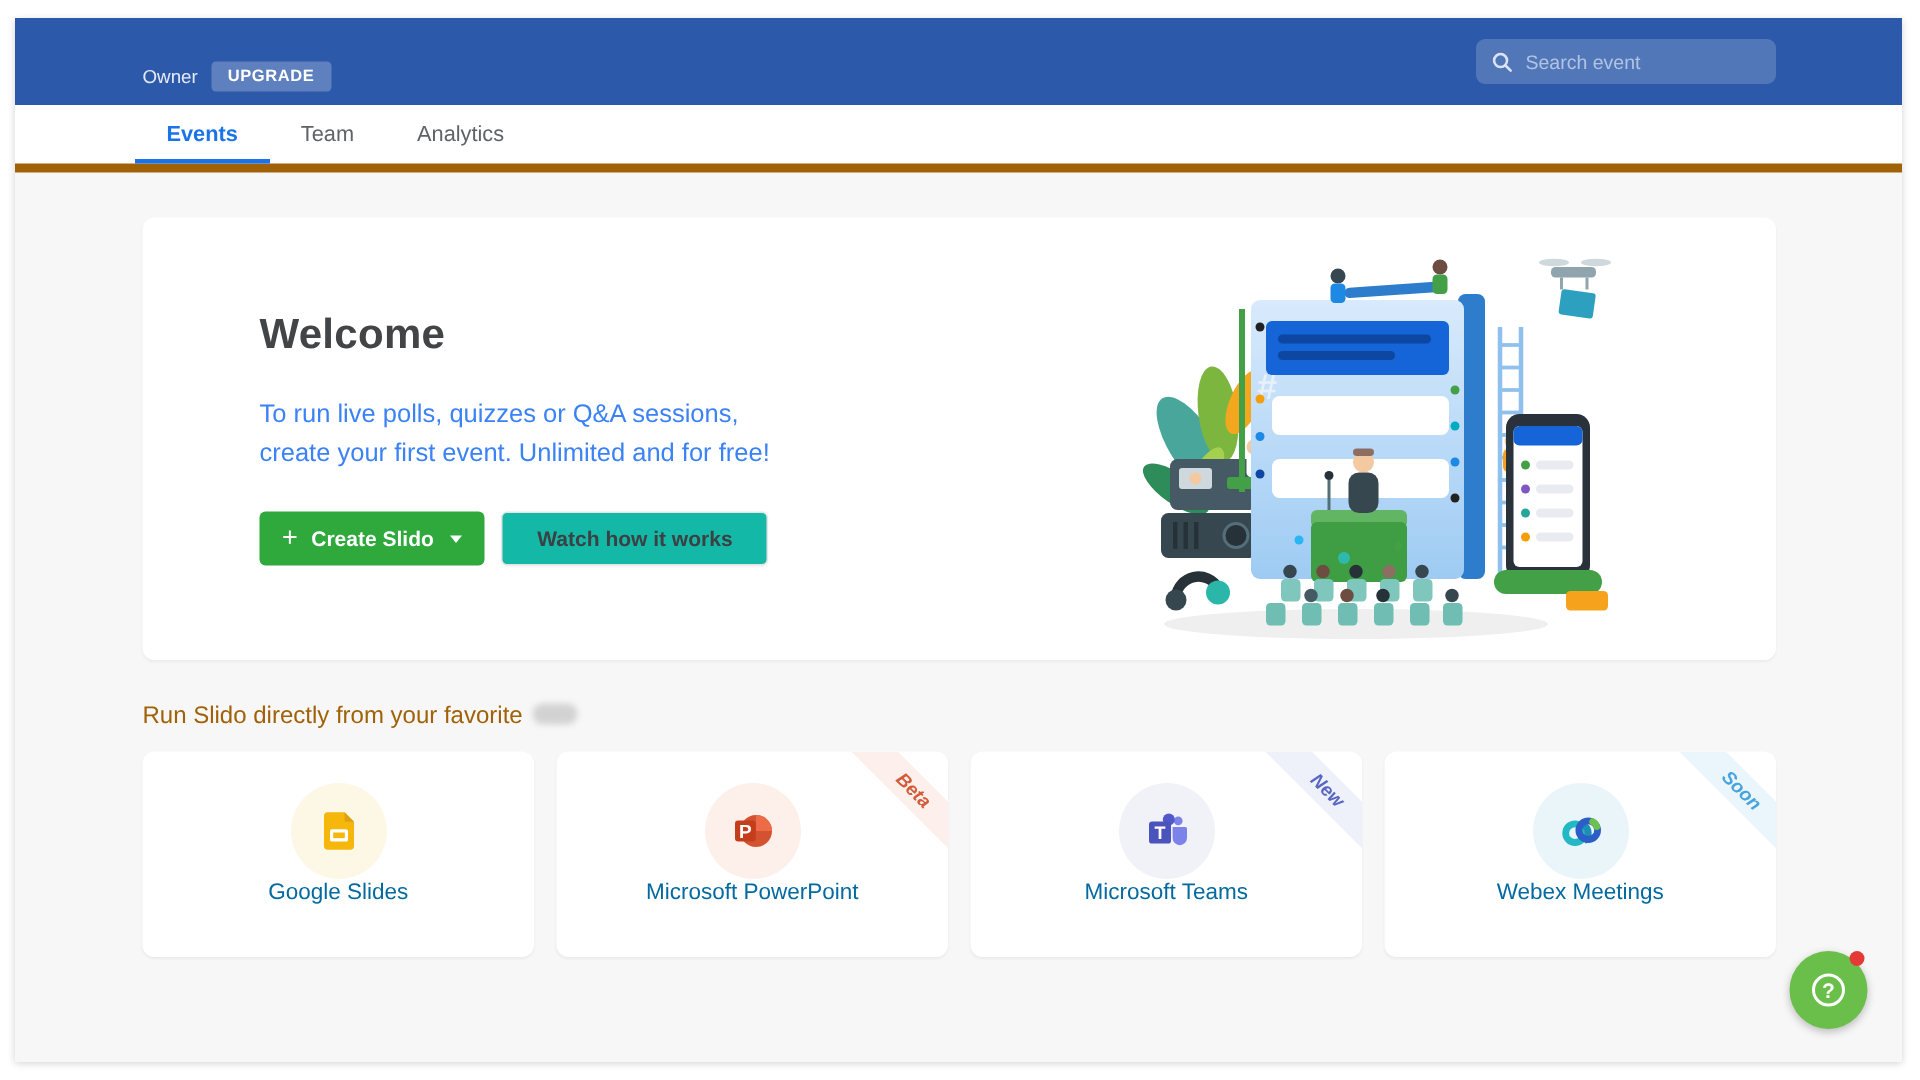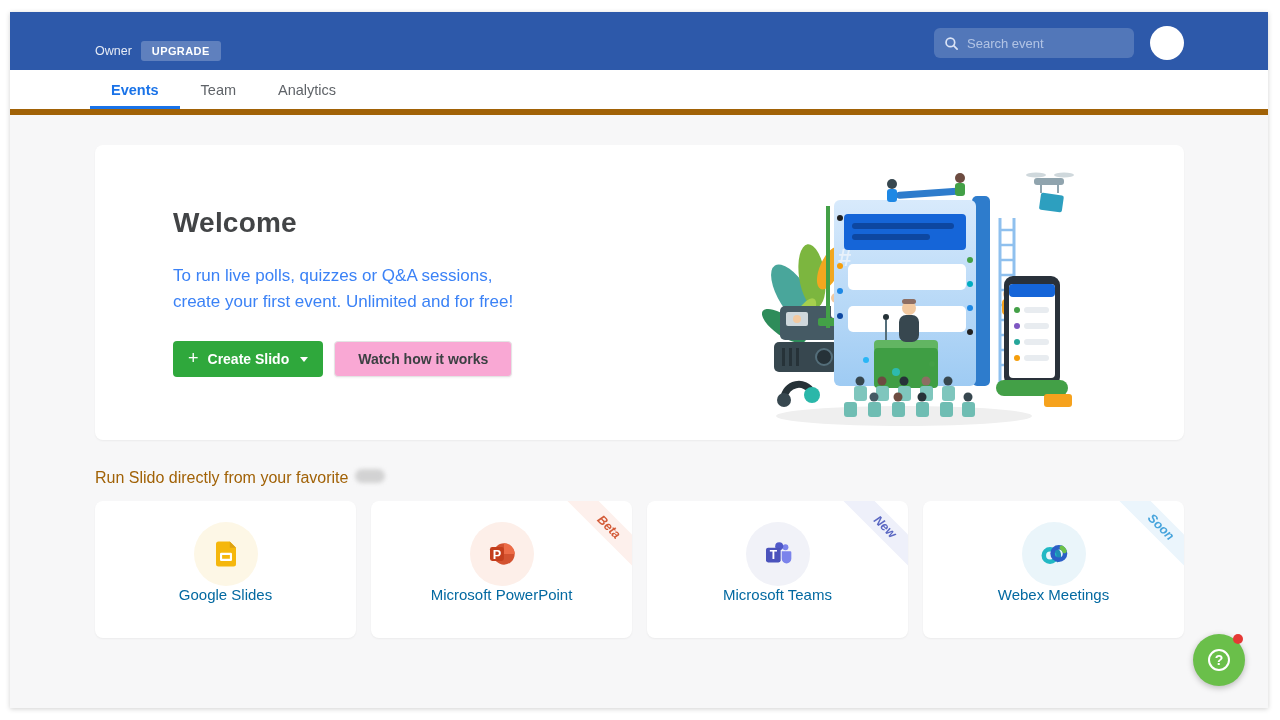--- a/index.html
+++ b/index.html
@@ -8,21 +8,21 @@
   .frame { position:absolute; left:10px; top:12px; width:1258px; height:696px;
            background:#f7f7f8; box-shadow:0 1px 5px rgba(0,0,0,.18); overflow:hidden;
            display:flex; flex-direction:column; }
 
   
   .topbar { height:58px; background:#2d59aa; position:relative; flex:none; }
   .topbar-left { position:absolute; left:85px; bottom:9px; display:flex; align-items:center; gap:9px; }
   .owner-label { color:rgba(255,255,255,.88); font-size:12.5px; }
   .upgrade-badge { background:rgba(255,255,255,.24); color:#fff; font-size:11px; font-weight:bold;
                    letter-spacing:.4px; padding:4px 11px; border-radius:3px; cursor:pointer; }
-  .topbar-right { position:absolute; right:84px; top:14px; display:flex; align-items:center; gap:16px; }
+  .topbar-right { position:absolute; right:84px; top:14px; display:flex; align-items:flex-start; gap:16px;flex-direction:column; }
   .searchbox { width:200px; height:30px; background:rgba(255,255,255,.18); border-radius:6px;
                display:flex; align-items:center; padding:0 10px; gap:8px; }
   .searchbox input { flex:1; background:transparent; border:none; outline:none; color:#fff; font-size:13px;
                      font-family:"Liberation Sans", sans-serif; }
   .searchbox input::placeholder { color:#bcCbe8; color:rgba(235,242,255,.62); }
   .avatar { width:34px; height:34px; border-radius:50%; background:#fff; cursor:pointer; }
 
   
   .tabbar { height:45px; background:#fff; border-bottom:6px solid #a16207; display:flex; padding-left:80px; flex:none; }
   .tab { display:flex; align-items:center; padding:0 21px; font-size:14.5px; color:#5f6368; cursor:pointer; }
@@ -36,21 +36,21 @@
   .welcome-left { padding:62px 0 0 78px; max-width:520px; }
   .welcome-title { font-size:28px; font-weight:bold; color:#424446; letter-spacing:.2px; }
   .welcome-text { margin-top:24px; font-size:17px; color:#3b82f6; line-height:26px; }
   .welcome-actions { margin-top:26px; display:flex; gap:11px; }
   .btn-create { background:#2fa83c; color:#fff; border:none; border-radius:4px; height:36px;
                 padding:0 15px; font-size:14px; font-weight:bold; display:flex; align-items:center; gap:9px;
                 cursor:pointer; font-family:"Liberation Sans", sans-serif; }
   .plus-glyph { font-size:18px; font-weight:normal; line-height:1; margin-top:-2px; }
   .caret-down { width:0; height:0; border-left:4px solid transparent; border-right:4px solid transparent;
                 border-top:5px solid #fff; margin-left:2px; }
-  .btn-watch { background:#f9a8d4; border:1px solid #e4e4e4; border-radius:4px; height:36px; padding:0 23px;
+  .btn-watch { background:#14b8a6; border:1px solid #e4e4e4; border-radius:4px; height:36px; padding:0 23px;
                font-size:14px; font-weight:bold; color:#3c4043; cursor:pointer; box-shadow:0 1px 2px rgba(0,0,0,.05);
                font-family:"Liberation Sans", sans-serif; }
   .illustration { position:absolute; right:106px; top:3px; width:332px; height:288px; }
 
   .section-label { margin-top:29px; font-size:16px; color:#a16207; display:flex; gap:7px; }
   .blur-word { width:30px; height:14px; background:#b5b5b5; border-radius:7px; filter:blur(2px); opacity:.55; }
 
   .cards-row { margin-top:14px; display:grid; grid-template-columns:repeat(4,1fr); gap:15px; }
   .int-card { background:#fff; border-radius:8px; height:137px; position:relative; overflow:hidden;
               display:flex; flex-direction:column; align-items:center; cursor:pointer;

